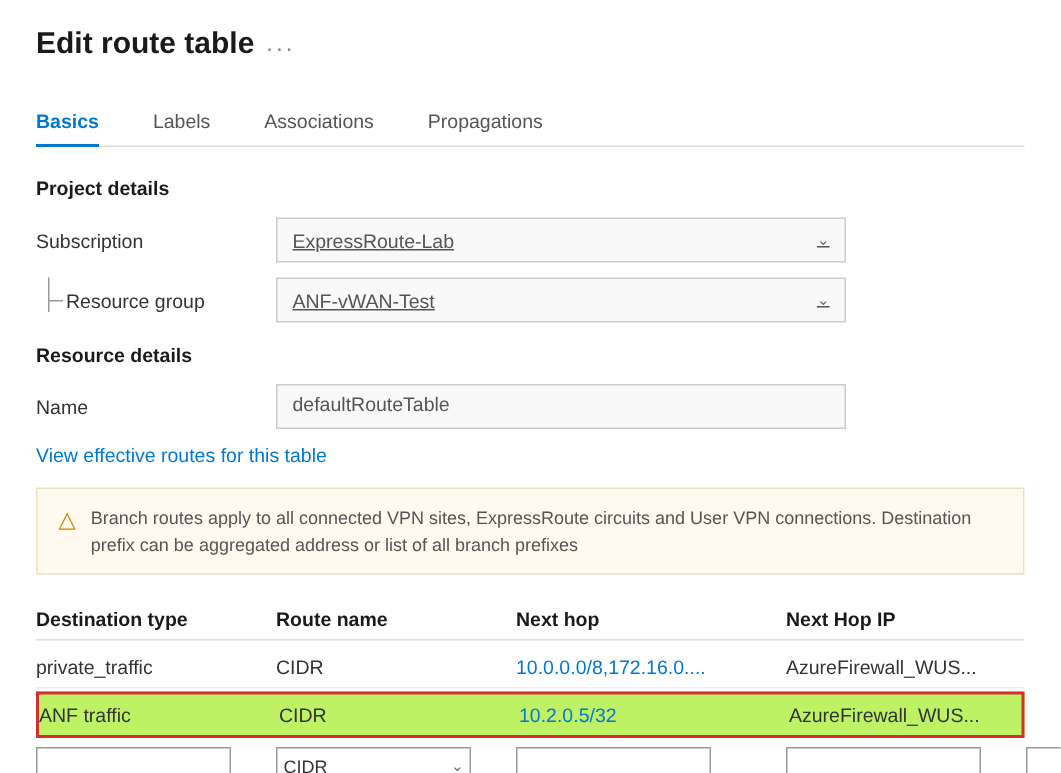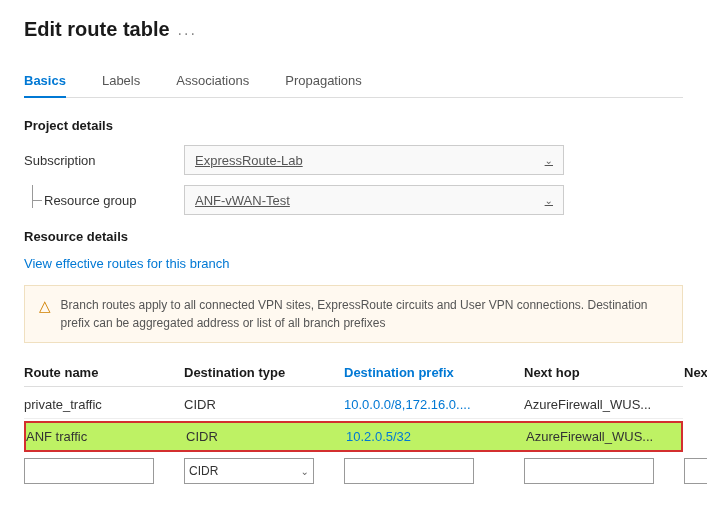--- a/index.html
+++ b/index.html
@@ -245,35 +245,40 @@
     <div class="form-select">
       <span>ANF-vWAN-Test</span>
       <span class="chevron-icon">⌄</span>
     </div>
   </div>
 
   
   <div class="section-title" style="margin-top:14px;">Resource details</div>
 
   
-
-  
-  <a class="link">View effective routes for this branch</a>
+  <div class="form-row">
+    <div class="form-label">Name</div>
+    <div class="form-input">
+      <span>defaultRouteTable</span>
+    </div>
+  </div>
+
+  
+  <a class="link">View effective routes for this table</a>
 
   
   <div class="alert-box">
     <span class="alert-icon">△</span>
     <span class="alert-text">Branch routes apply to all connected VPN sites, ExpressRoute circuits and User VPN connections. Destination prefix can be aggregated address or list of all branch prefixes</span>
   </div>
 
   
   <div class="table-header">
+    <div class="table-header-cell">Destination type</div>
     <div class="table-header-cell">Route name</div>
-    <div class="table-header-cell">Destination type</div>
-    <div class="table-header-cell link-col">Destination prefix</div>
     <div class="table-header-cell">Next hop</div>
     <div class="table-header-cell">Next Hop IP</div>
   </div>
 
   
   <div class="table-row">
     <div class="table-cell">private_traffic</div>
     <div class="table-cell">CIDR</div>
     <div class="table-cell blue">10.0.0.0/8,172.16.0....</div>
     <div class="table-cell">AzureFirewall_WUS...</div>

